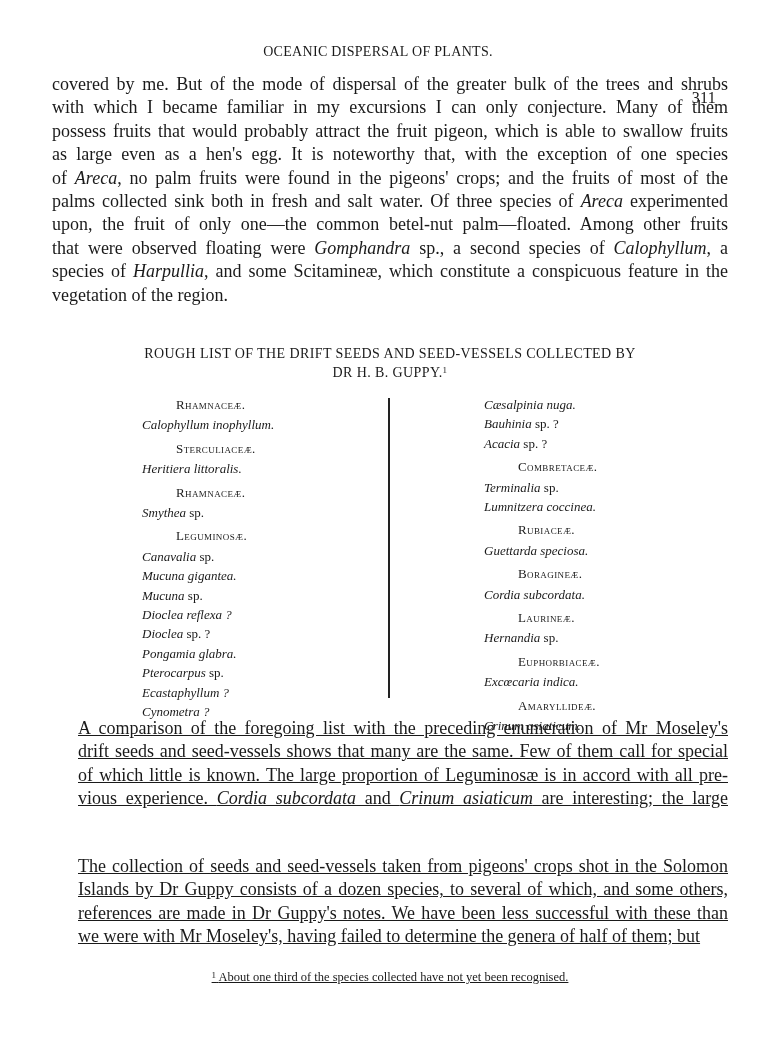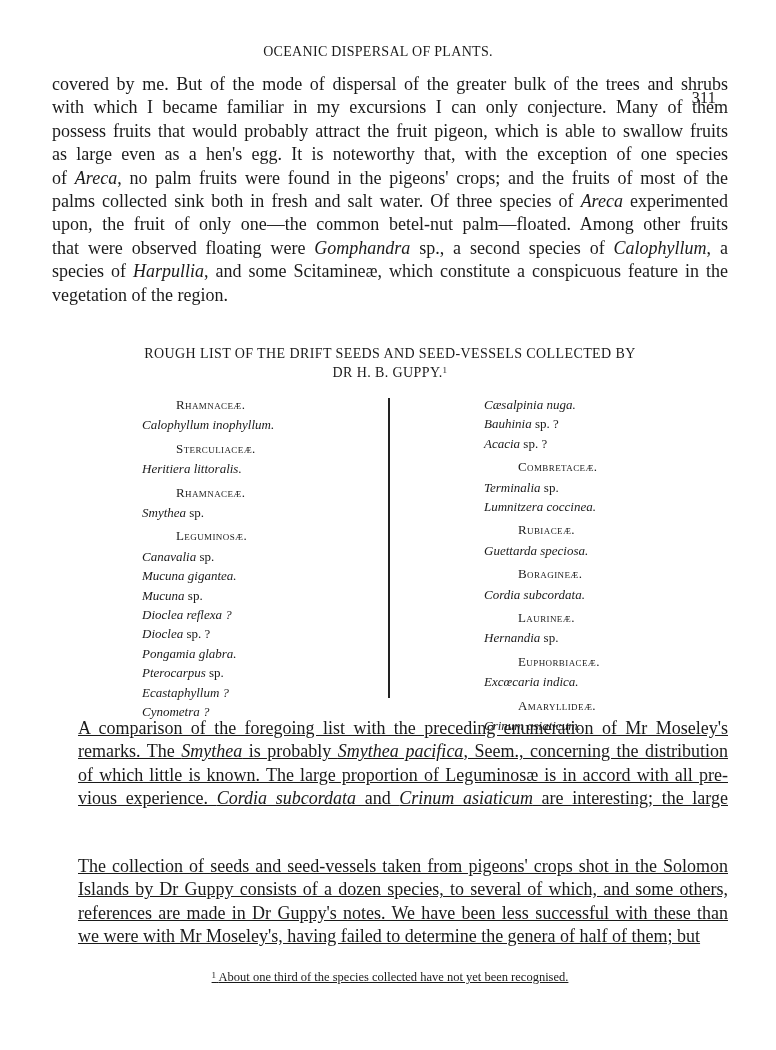--- a/index.html
+++ b/index.html
@@ -108,21 +108,21 @@
     <div class="fam" style="padding-left: 34px;">Laurineæ.</div>
     <div class="sp">Hernandia<span class="rom"> sp.</span></div>
     <div class="fam" style="padding-left: 34px;">Euphorbiaceæ.</div>
     <div class="sp">Excœcaria indica.</div>
     <div class="fam" style="padding-left: 34px;">Amaryllideæ.</div>
     <div class="sp">Crinum asiaticum.</div>
   </div>
 
 <div class="para indent" id="p2" style="top:717px;">
     <span class="line" style="text-indent: 26px;">A comparison of the foregoing list with the preceding enumeration of Mr Moseley's</span>
-    <span class="line">remarks.  The <i>Smythea</i> is probably <i>Smythea pacifica</i>, Seem., concerning the distribution</span>
+    <span class="line">drift seeds and seed-vessels shows that many are the same.  Few of them call for special</span>
     <span class="line">of which little is known.  The large proportion of Leguminosæ is in accord with all pre-</span>
     <span class="line">vious experience.  <i>Cordia subcordata</i> and <i>Crinum asiaticum</i> are interesting; the large</span>
   </div>
 
 <div class="para indent" id="p3" style="top:855px;">
     <span class="line" style="text-indent: 26px;">The collection of seeds and seed-vessels taken from pigeons' crops shot in the Solomon</span>
     <span class="line">Islands by Dr Guppy consists of a dozen species, to several of which, and some others,</span>
     <span class="line">references are made in Dr Guppy's notes.  We have been less successful with these than</span>
     <span class="line last">we were with Mr Moseley's, having failed to determine the genera of half of them; but</span>
   </div>

